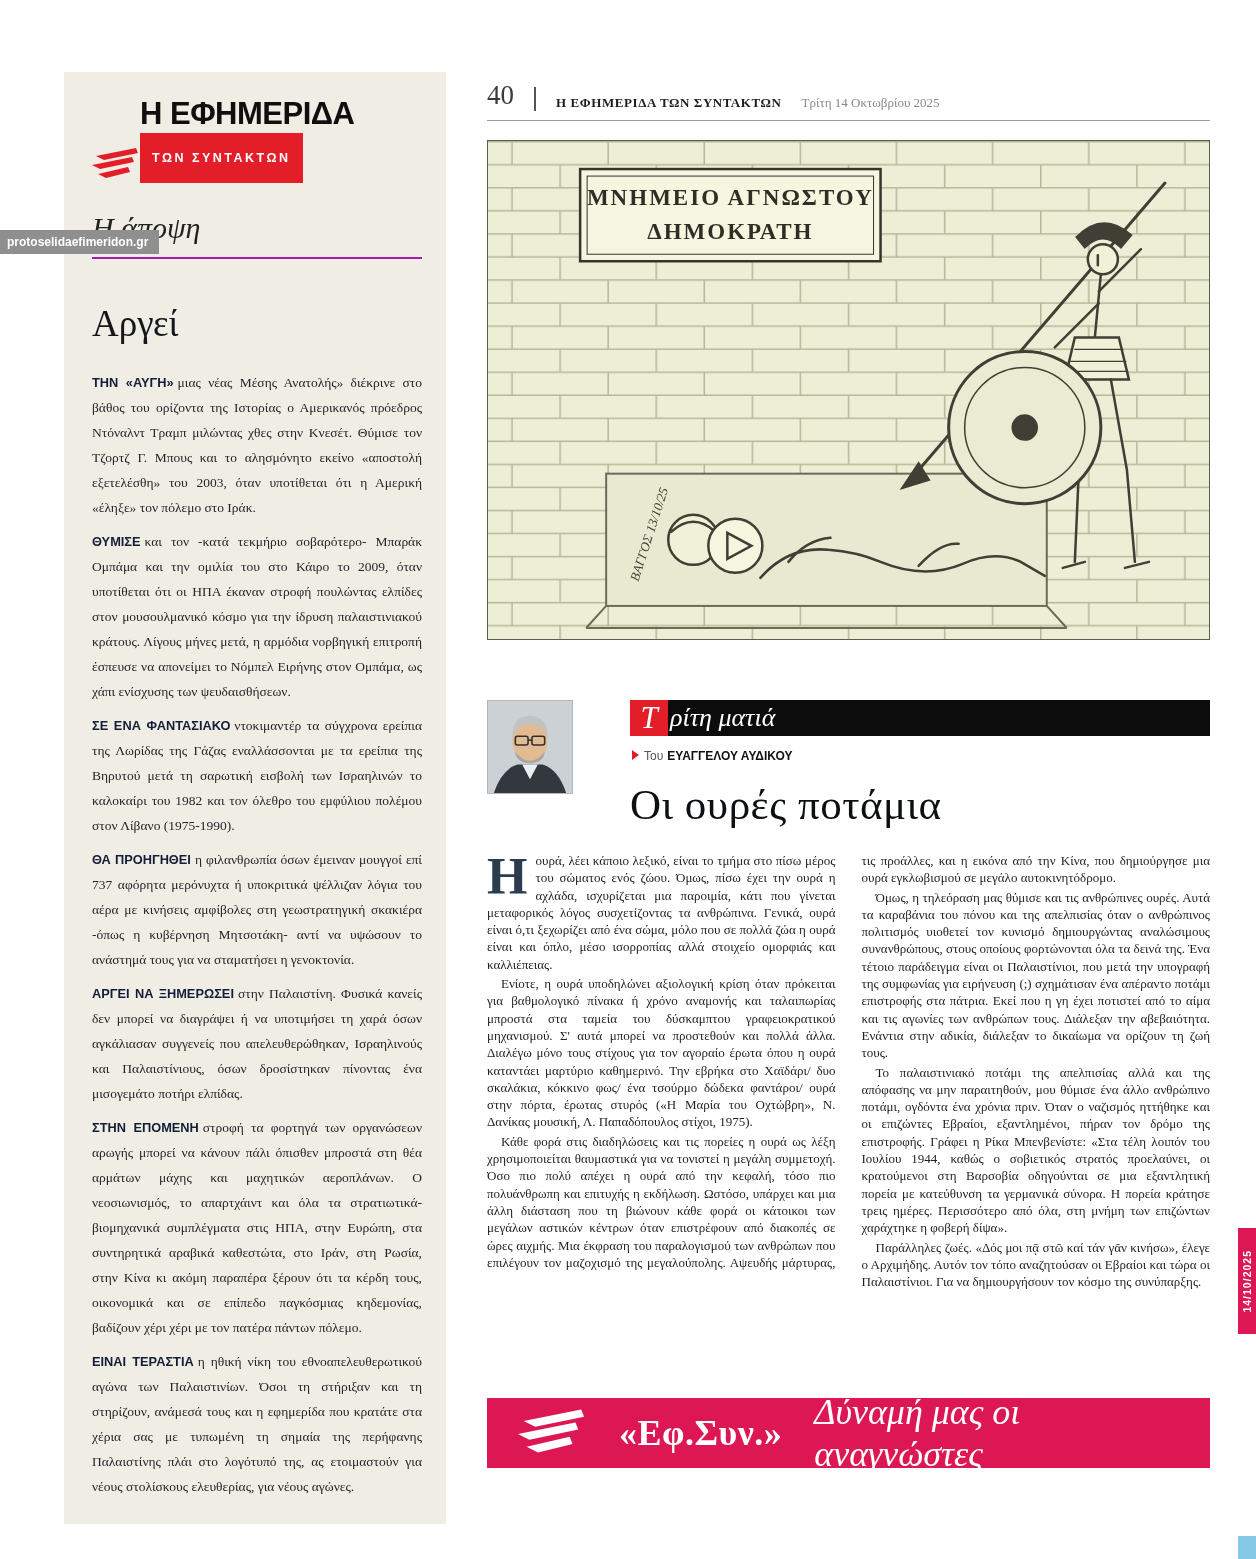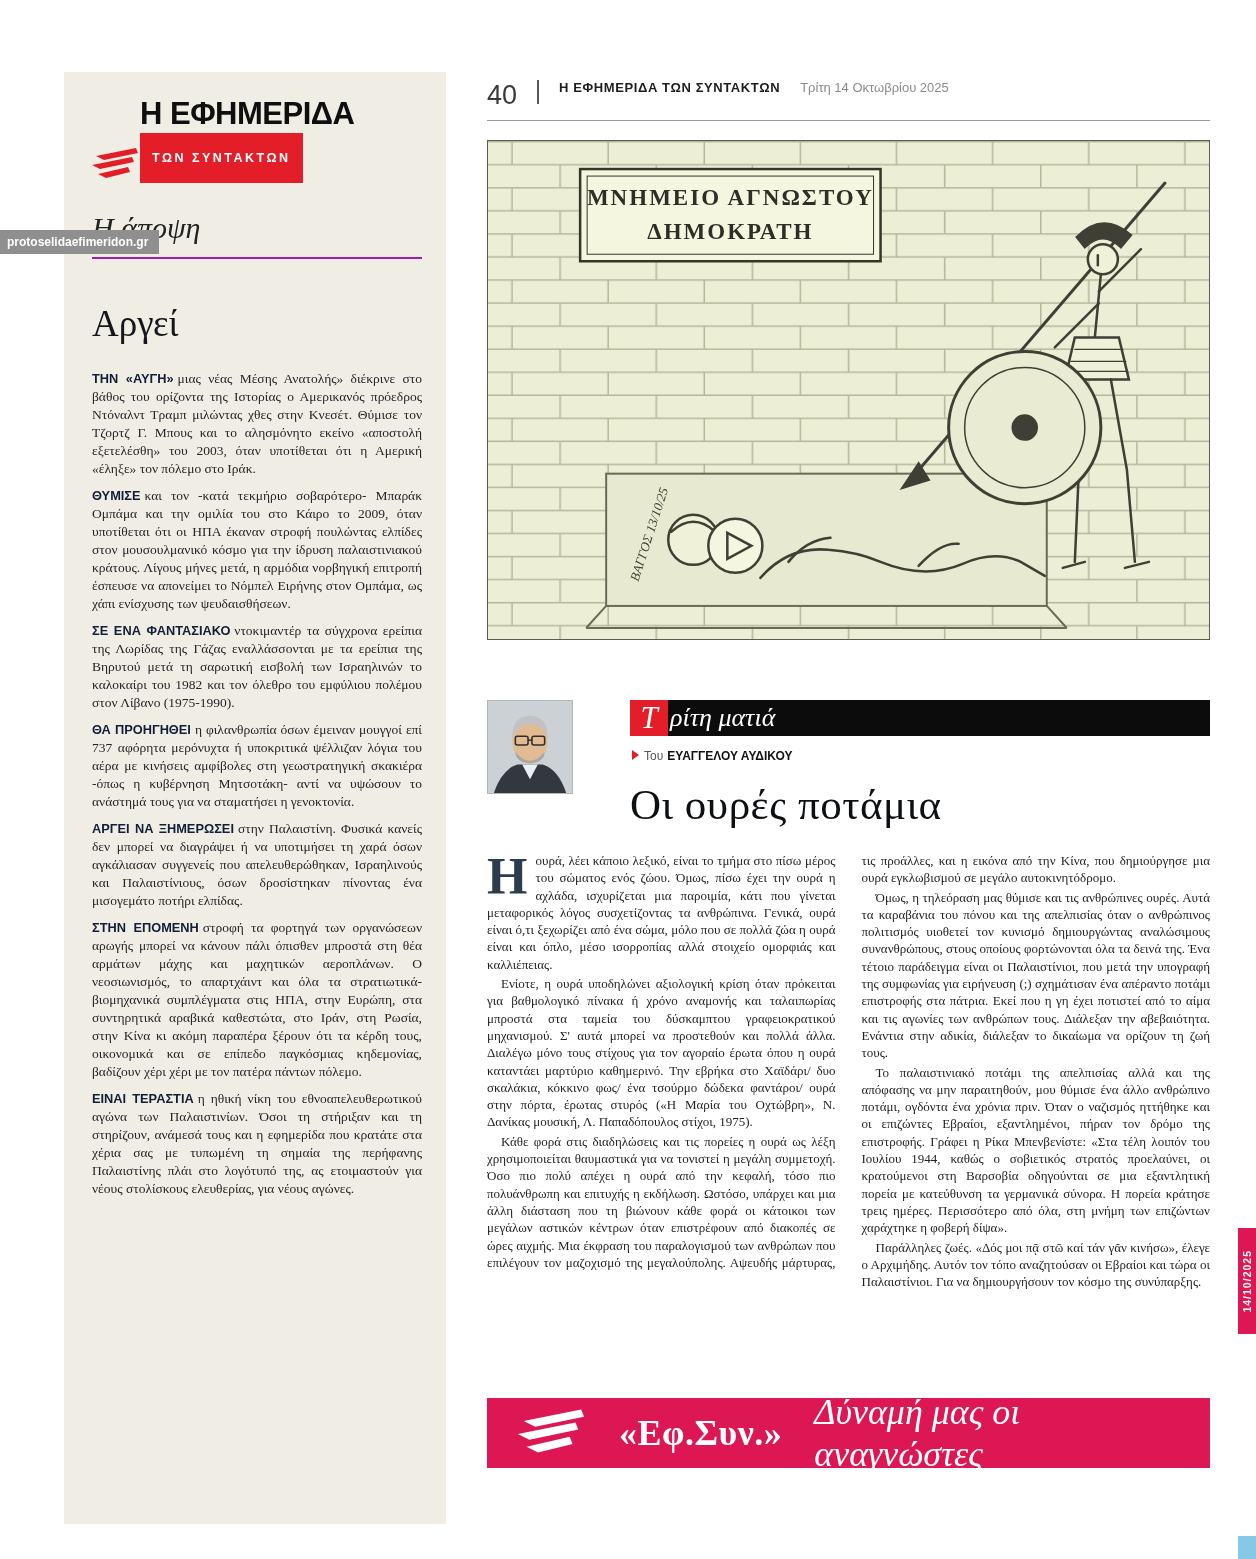--- a/index.html
+++ b/index.html
@@ -1,40 +1,40 @@
 <!DOCTYPE html>
 <html><head>
 <meta charset="utf-8">
 <style>
   * { margin:0; padding:0; box-sizing:border-box; }
   body { font-family:"Liberation Serif", serif; background:#ffffff; }
   .page { position:relative; width:1256px; height:1559px; background:#ffffff; overflow:hidden; }
 
   
-  .header { position:absolute; left:487px; top:80px; width:723px; display:flex; align-items:flex-start; gap:20px;
-            padding-bottom:9px; border-bottom:1px solid #9b9b9b; font-family:Liberation Sans, sans-serif; }
+  .header { position:absolute; left:487px; top:80px; width:723px; display:flex; align-items:flex-end; gap:20px;
+            padding-bottom:9px; border-bottom:1px solid #9b9b9b; font-family:Liberation Serif, serif; }
   .page-num { font-size:27px; color:#3a3a3a; }
   .header-sep { width:2px; height:24px; background:#555; }
   .masthead { font-size:13px; font-weight:bold; letter-spacing:.6px; color:#1d1d1d; }
   .header-date { font-size:13px; color:#8a8a8a; }
 
   
   .sidebar { position:absolute; left:64px; top:72px; width:382px; height:1452px; background:#f0ede4;
              padding:26px 24px 28px 28px; }
   .logo-row { display:flex; gap:2px; align-items:flex-end; }
   .logo-icon { margin-top:9px; flex:none; }
   .logo-text { font-family:"Liberation Sans", sans-serif; font-weight:bold; font-size:31px; letter-spacing:-.5px; color:#0f0f0f; line-height:1; }
   .logo-sub { display:inline-block; background:#e31e29; color:#fff; font-family:"Liberation Sans", sans-serif;
               font-weight:bold; font-size:12.5px; letter-spacing:2.5px; padding:18px 12px; margin-top:4px; }
   .opinion-section { font-style:italic; font-weight:normal; font-size:30px; color:#222; margin-top:28px;
                      padding-bottom:12px; border-bottom:2px solid #a21caf; }
   .op-title { font-weight:500; font-size:37px; line-height:1.12; color:#13161b; margin-top:44px; }
   .op-title span { display:block; }
   .op-body { margin-top:26px; }
-  .op-para { font-size:13.5px; line-height:18px; text-align:justify; color:#25252a; margin-bottom:9px; }
+  .op-para { font-size:13.5px; line-height:25px; text-align:justify; color:#25252a; margin-bottom:9px; }
   .op-para .lead { font-family:"Liberation Sans", sans-serif; font-weight:bold; font-size:12.8px; color:#121d38; margin-right:4px; }
 
   .watermark { position:absolute; left:0; top:230px; background:#8f8f8f; color:#ffffff;
                font-family:"Liberation Sans", sans-serif; font-size:12px; font-weight:bold;
                padding:5px 11px 5px 7px; z-index:6; }
 
   
   .cartoon { position:absolute; left:487px; top:140px; width:723px; height:500px;
              border:1.5px solid #5c5c50; background:#ecefd6; }
   .cartoon svg { display:block; width:100%; height:100%; }

